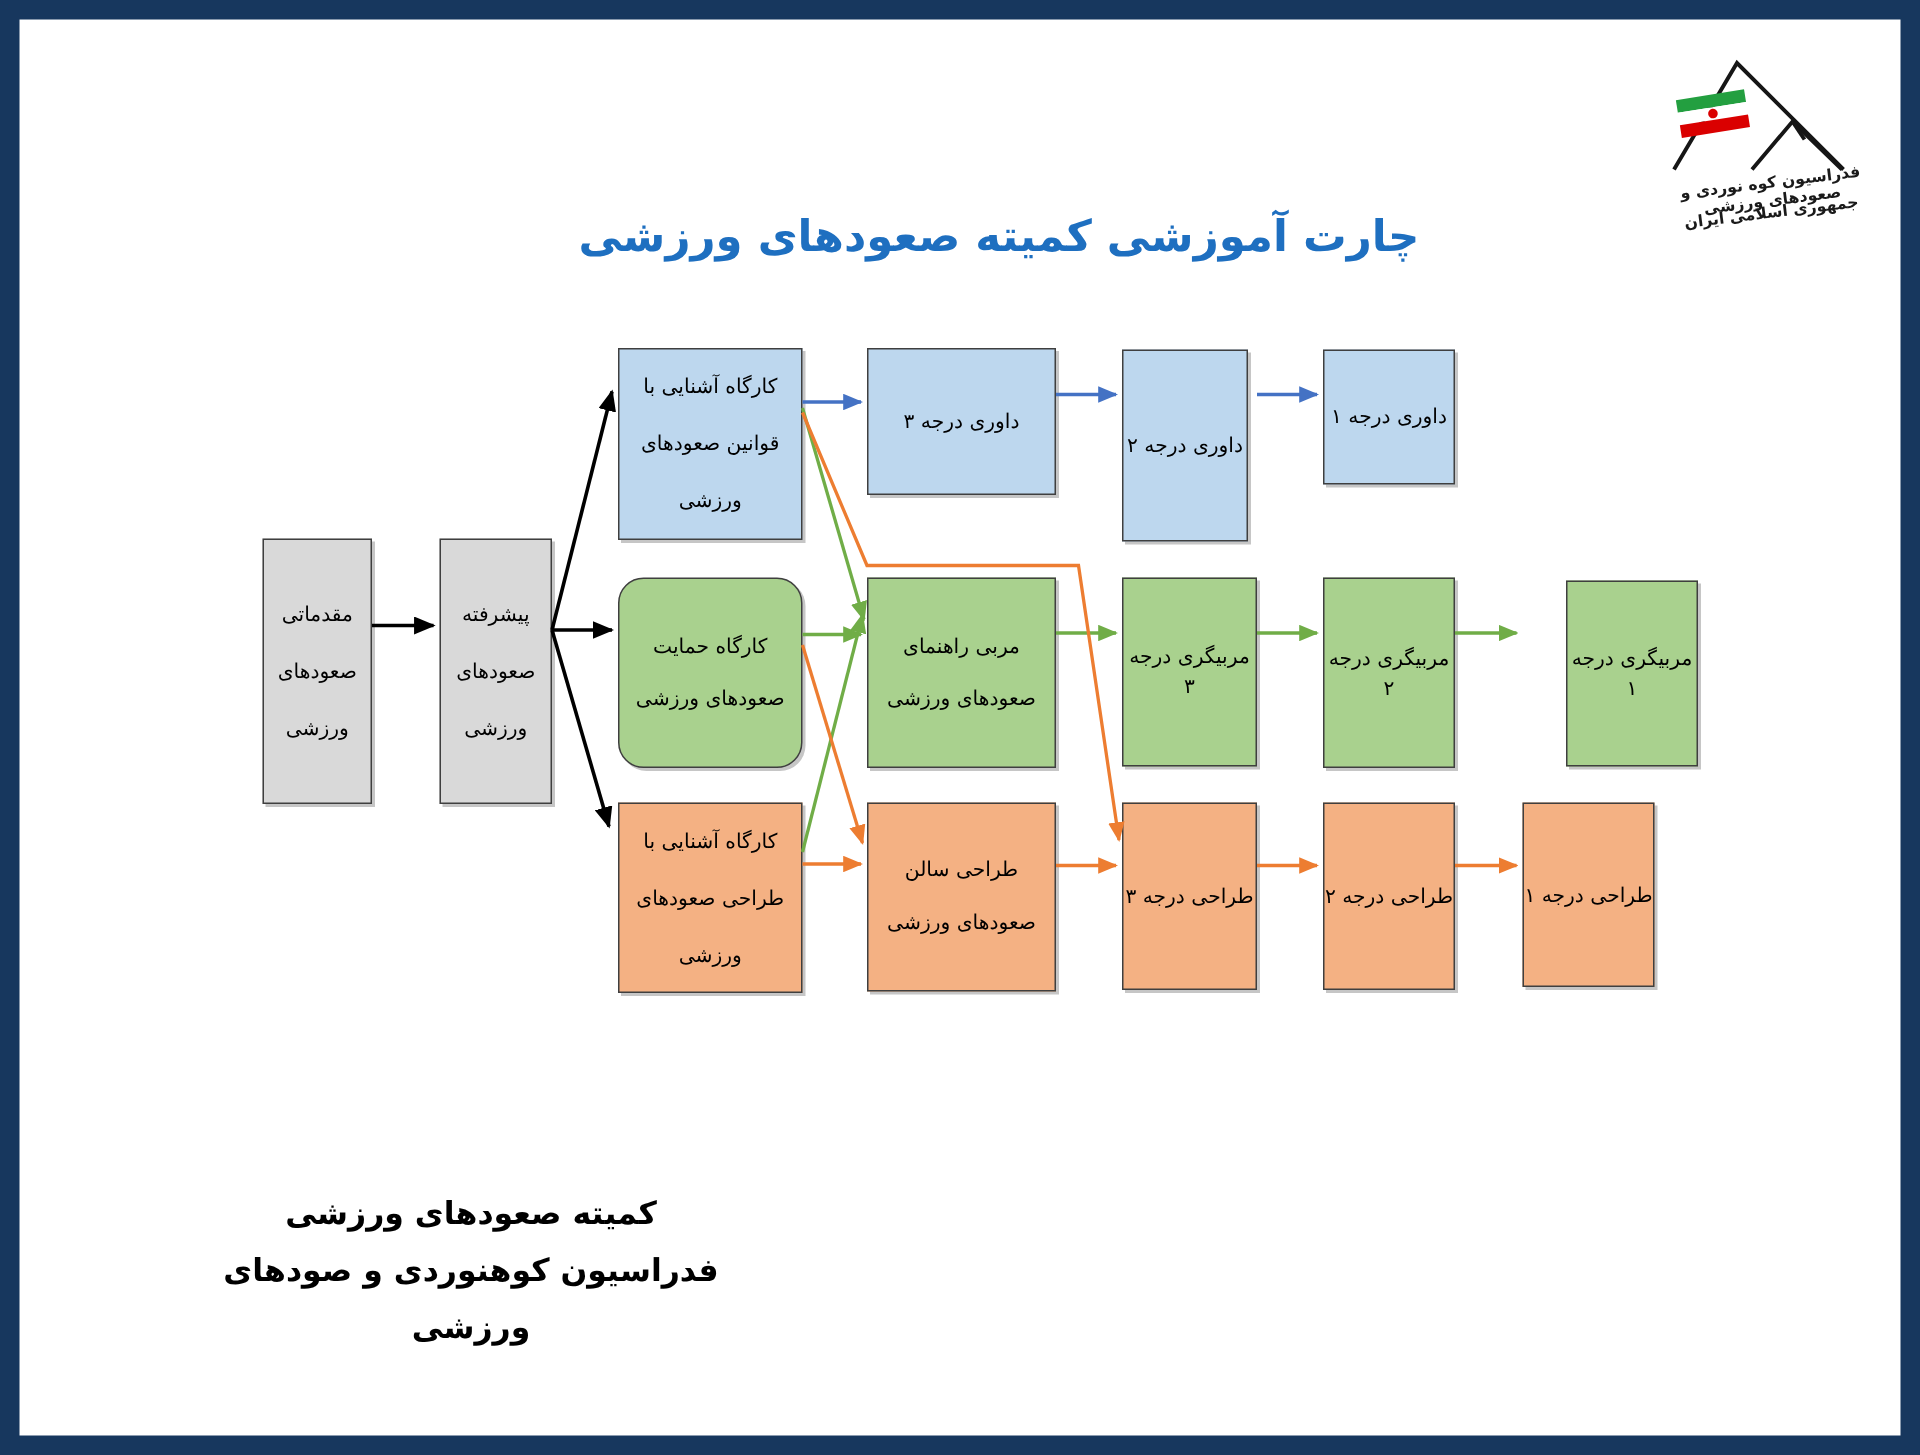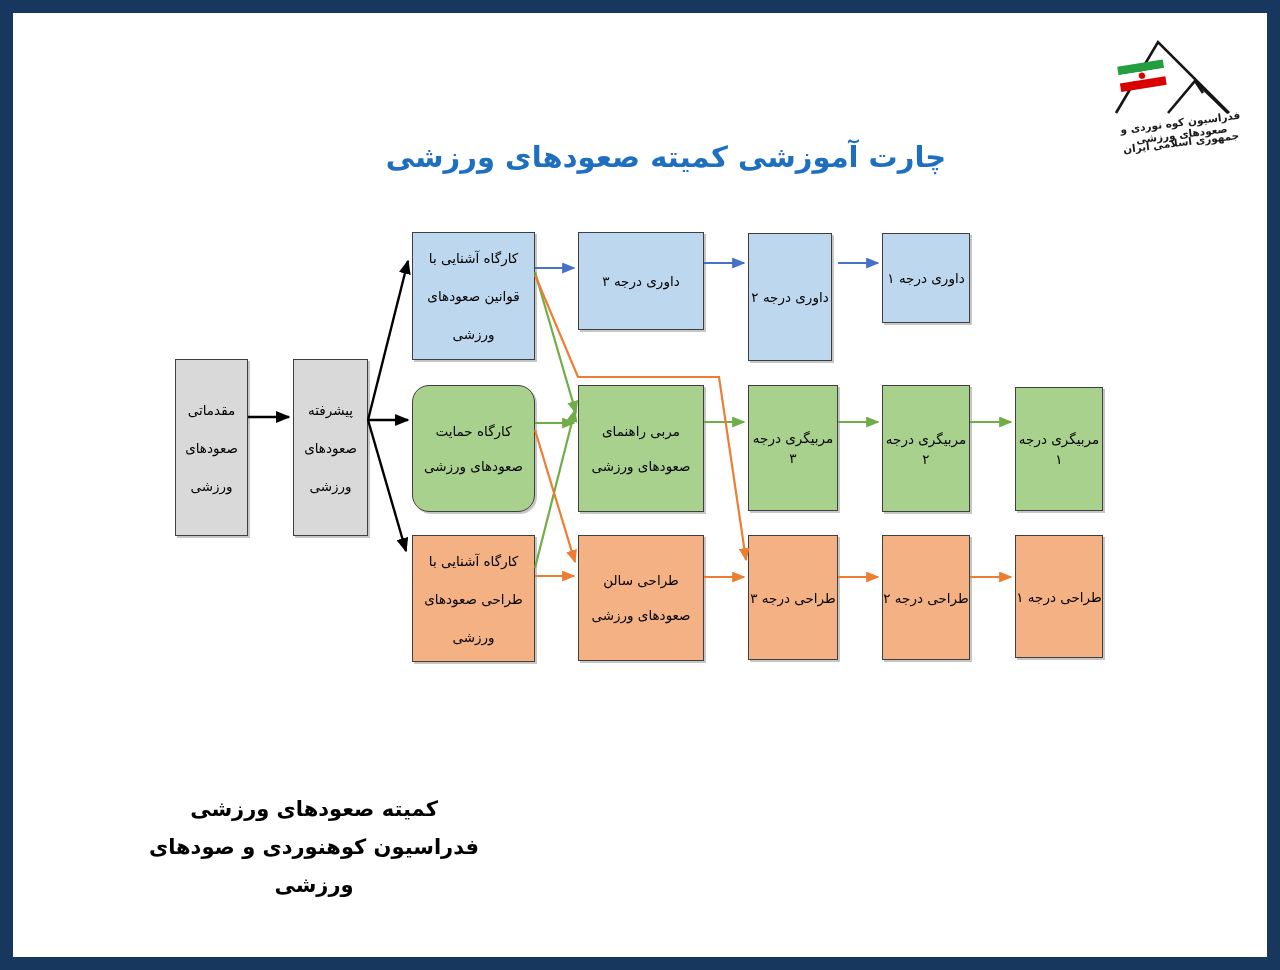--- a/index.html
+++ b/index.html
@@ -132,21 +132,21 @@
   <div class="node green l2" style="left:578px;top:385px;width:126px;height:127px;">
     <span>مربی راهنمای</span>
     <span>صعودهای ورزشی</span>
   </div>
   <div class="node green l1" style="left:748px;top:385px;width:90px;height:126px;">
     <span>مربیگری درجه ۳</span>
   </div>
   <div class="node green l1" style="left:882px;top:385px;width:88px;height:127px;">
     <span>مربیگری درجه ۲</span>
   </div>
-  <div class="node green l1" style="left:1015px;top:387px;width:88px;height:124px;">
+  <div class="node green l1" style="left:1044px;top:387px;width:88px;height:124px;">
     <span>مربیگری درجه ۱</span>
   </div>
 
   <div class="node orange l3" style="left:412px;top:535px;width:123px;height:127px;">
     <span>کارگاه آشنایی با</span>
     <span>طراحی صعودهای</span>
     <span>ورزشی</span>
   </div>
   <div class="node orange l2" style="left:578px;top:535px;width:126px;height:126px;">
     <span>طراحی سالن</span>

